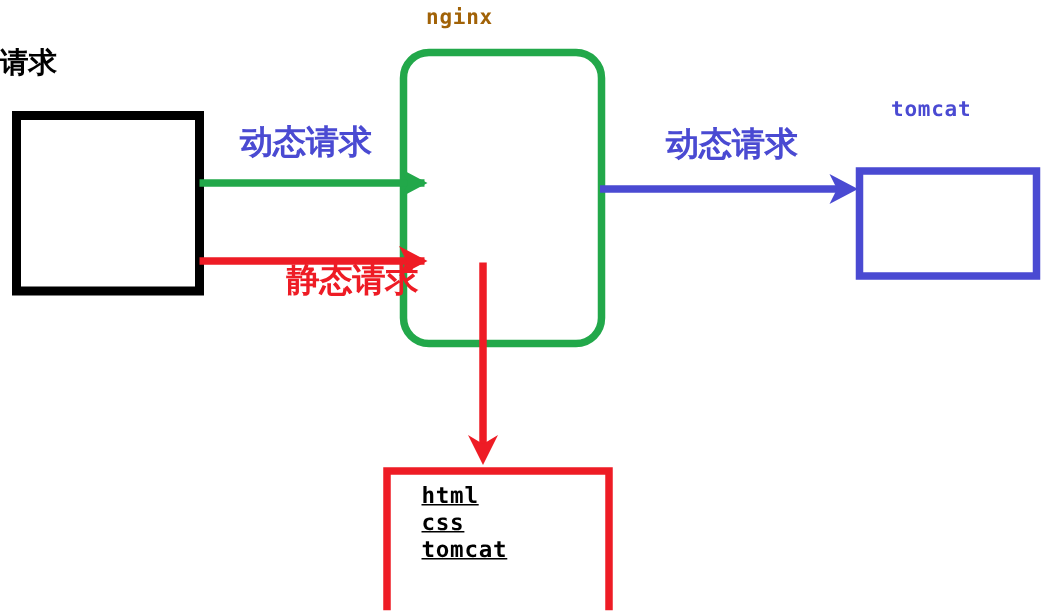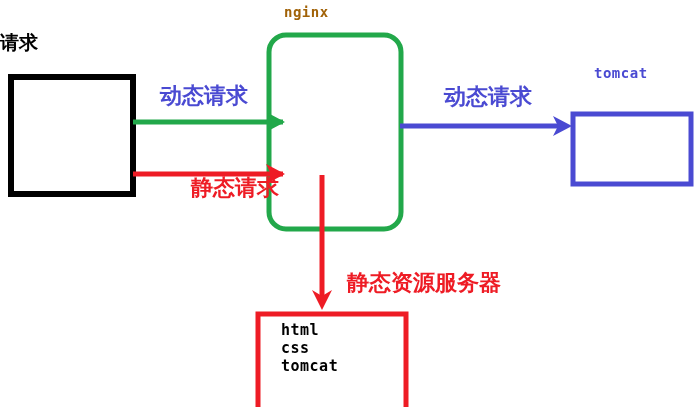--- a/index.html
+++ b/index.html
@@ -40,20 +40,21 @@
     font-family: "DejaVu Sans Mono", "Liberation Mono", monospace;
     font-weight: bold;
     font-size: 14px;
     letter-spacing: 0.5px;
   }
   .mono-body {
     font-family: "DejaVu Sans Mono", "Liberation Mono", monospace;
     font-weight: bold;
     font-size: 15px;
     letter-spacing: 0.5px;
+    text-decoration: underline;
   }
   #label-request      { left: 0;  top: 33px;  font-size: 19px; }
   #label-nginx        { left: 284px; top: 5px;   }
   #label-tomcat       { left: 594px; top: 66px;  }
   #label-dyn-left     { left: 160px; top: 85px;  }
   #label-static-left  { left: 157px; top: 177px; margin-left: 34px; }
   #label-dyn-right    { left: 444px; top: 86px;  }
   #label-static-srv   { left: 347px; top: 272px; }
   #resource-list      { left: 281px; top: 323px; }
   #resource-list div  { margin-bottom: 3px; }
@@ -99,21 +100,20 @@
   <div class="lbl mono" id="label-nginx" style="color:#a16207">nginx</div>
 
   <div class="lbl mono" id="label-tomcat" style="color:#4A4AD2">tomcat</div>
 
   <div class="lbl cjk" id="label-dyn-left" style="color:#4A4AD2">动态请求</div>
 
   <div class="lbl cjk" id="label-static-left" style="color:#EE1C25">静态请求</div>
 
   <div class="lbl cjk" id="label-dyn-right" style="color:#4A4AD2">动态请求</div>
 
-  <div class="lbl cjk" id="label-static-srv" style="color:#EE1C25">静态资源服务器</div>
 
   <div class="lbl mono-body" id="resource-list">
     <div>html</div>
     <div>css</div>
     <div>tomcat</div>
   </div>
 
 </div>
 
 </body></html>

